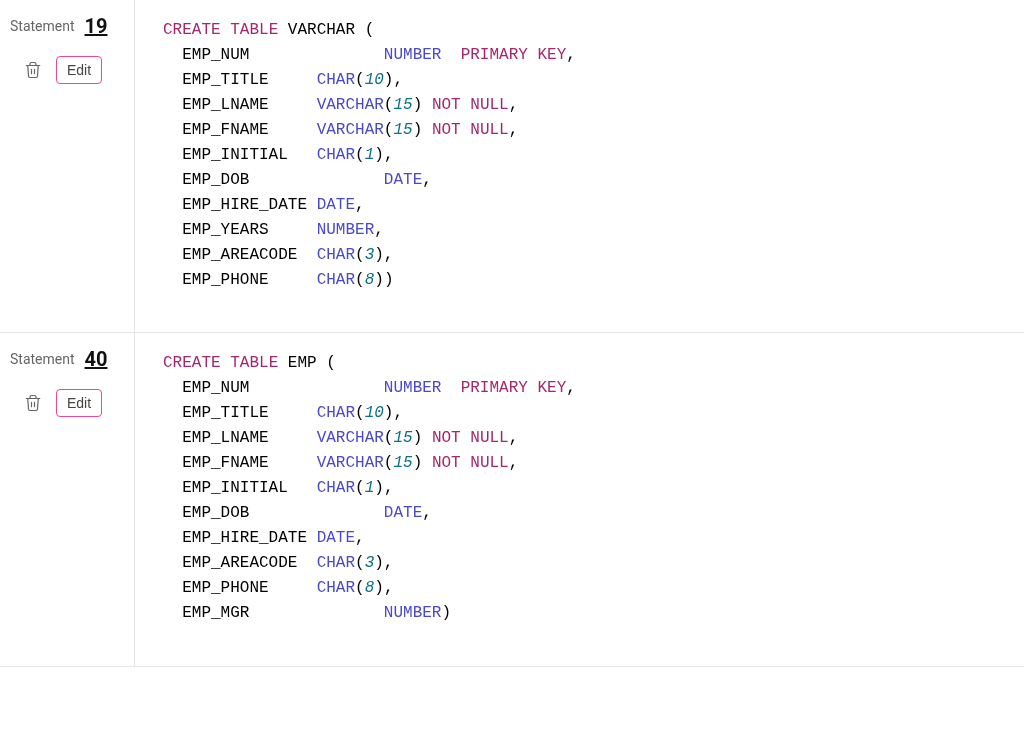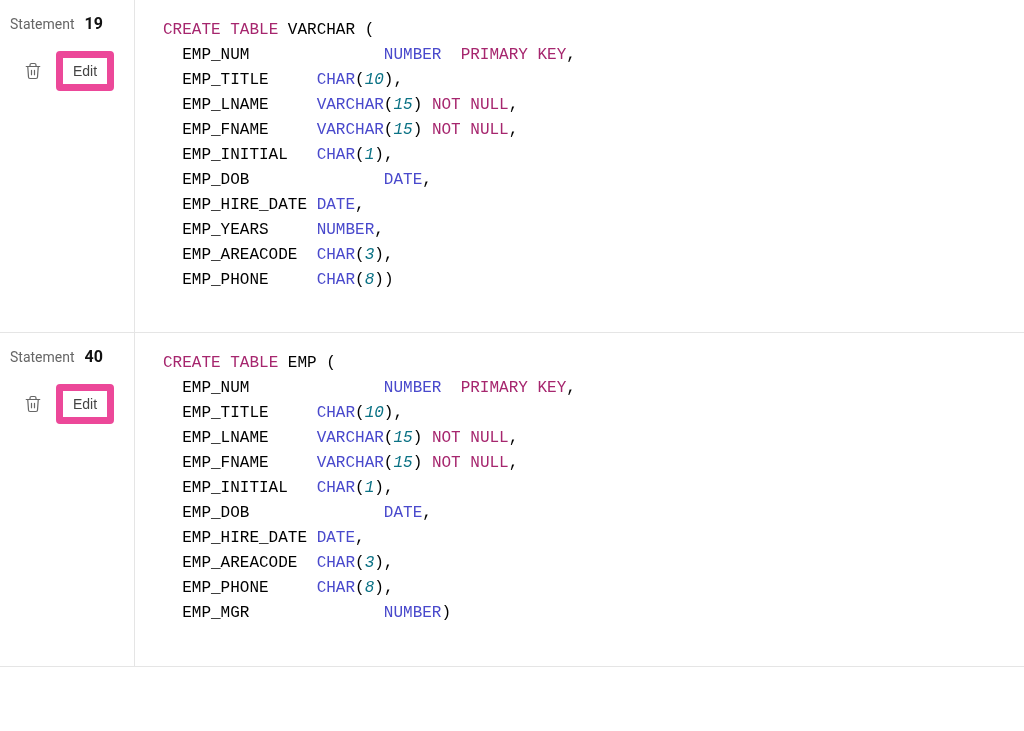--- a/index.html
+++ b/index.html
@@ -26,38 +26,39 @@
     margin-bottom: 18px;
   }
   .stmt-label {
     color: #666;
     font-size: 14px;
     margin-right: 10px;
   }
   .stmt-num {
     font-weight: bold;
     color: #111;
-    font-size: 16px;
+    font-size: 20px;
+    text-decoration: underline;
   }
   .controls-row {
     display: flex;
     align-items: center;
     gap: 14px;
     padding-left: 14px;
   }
   .trash-icon {
     width: 18px;
     height: 18px;
     cursor: pointer;
     color: #666;
   }
   .trash-icon svg { width: 100%; height: 100%; stroke: currentColor; }
   .edit-btn {
     background: #fff;
-    border: 7px solid #ec4899;
+    border: 1px solid #ec4899;
     border-radius: 4px;
     padding: 5px 10px;
     font-size: 14px;
     color: #444;
     cursor: pointer;
   }
   .code-panel {
     flex: 1;
     padding: 18px 0 40px 28px;
     background: #fff;

